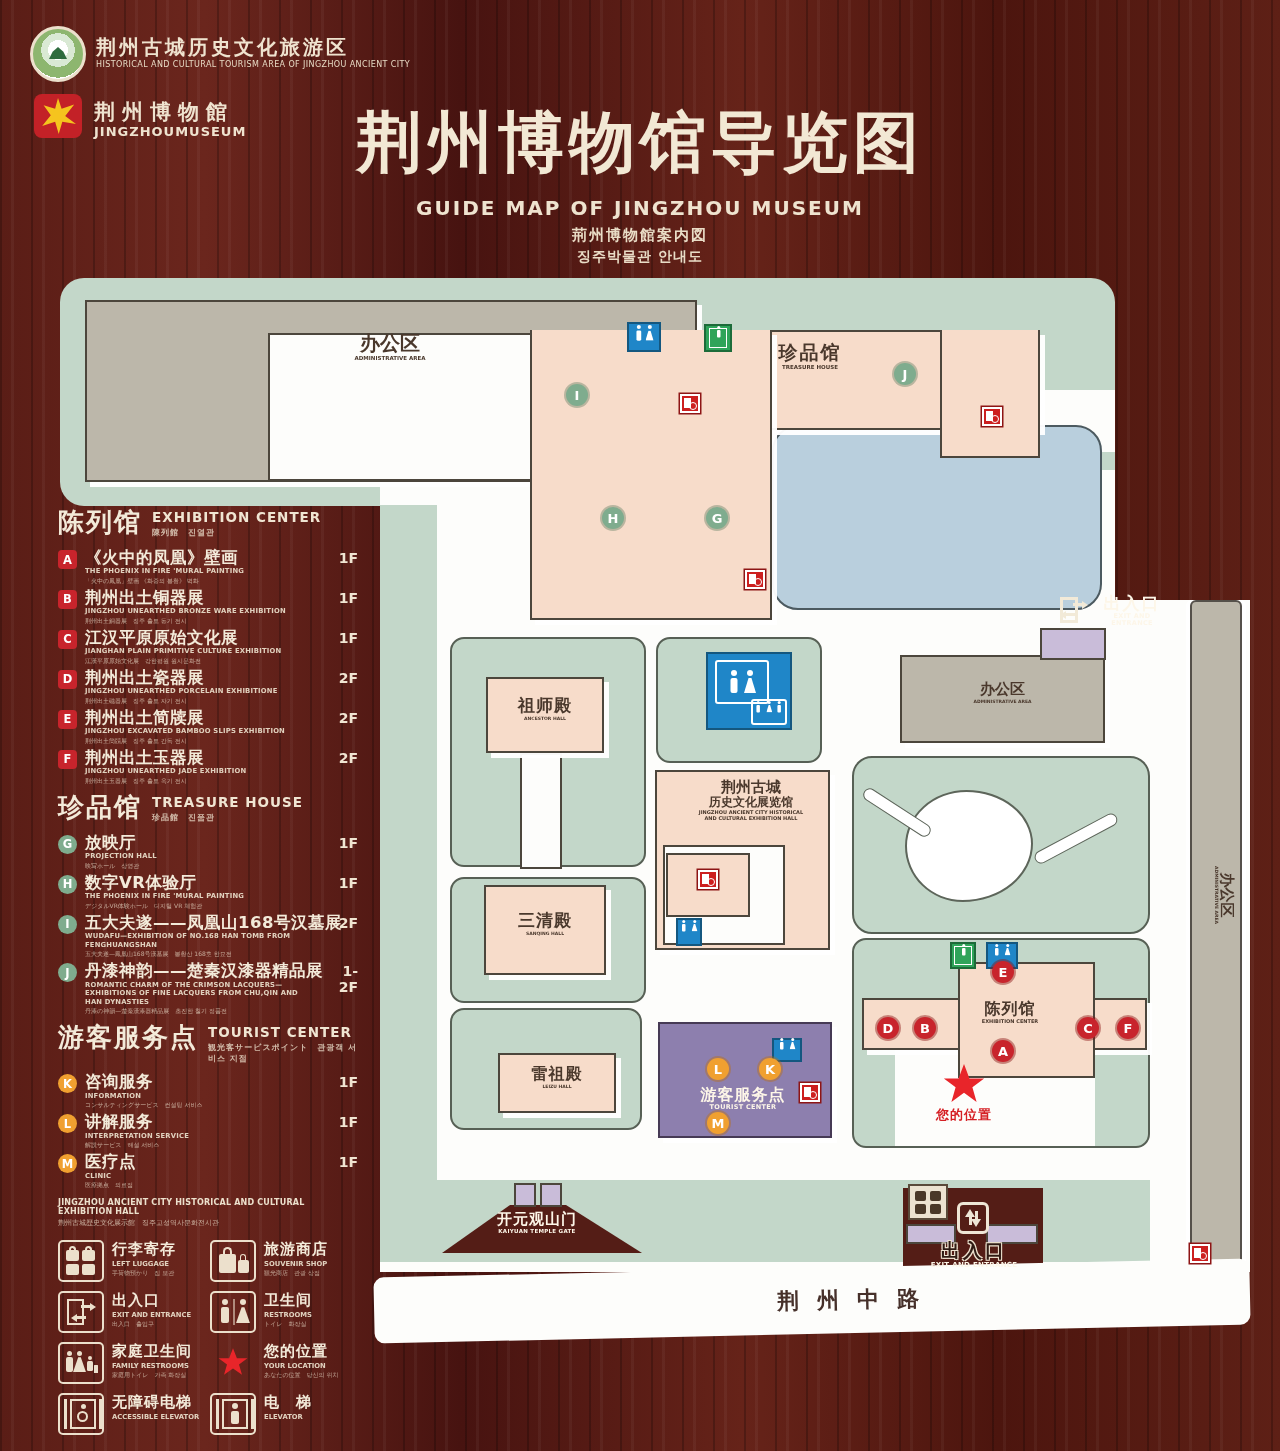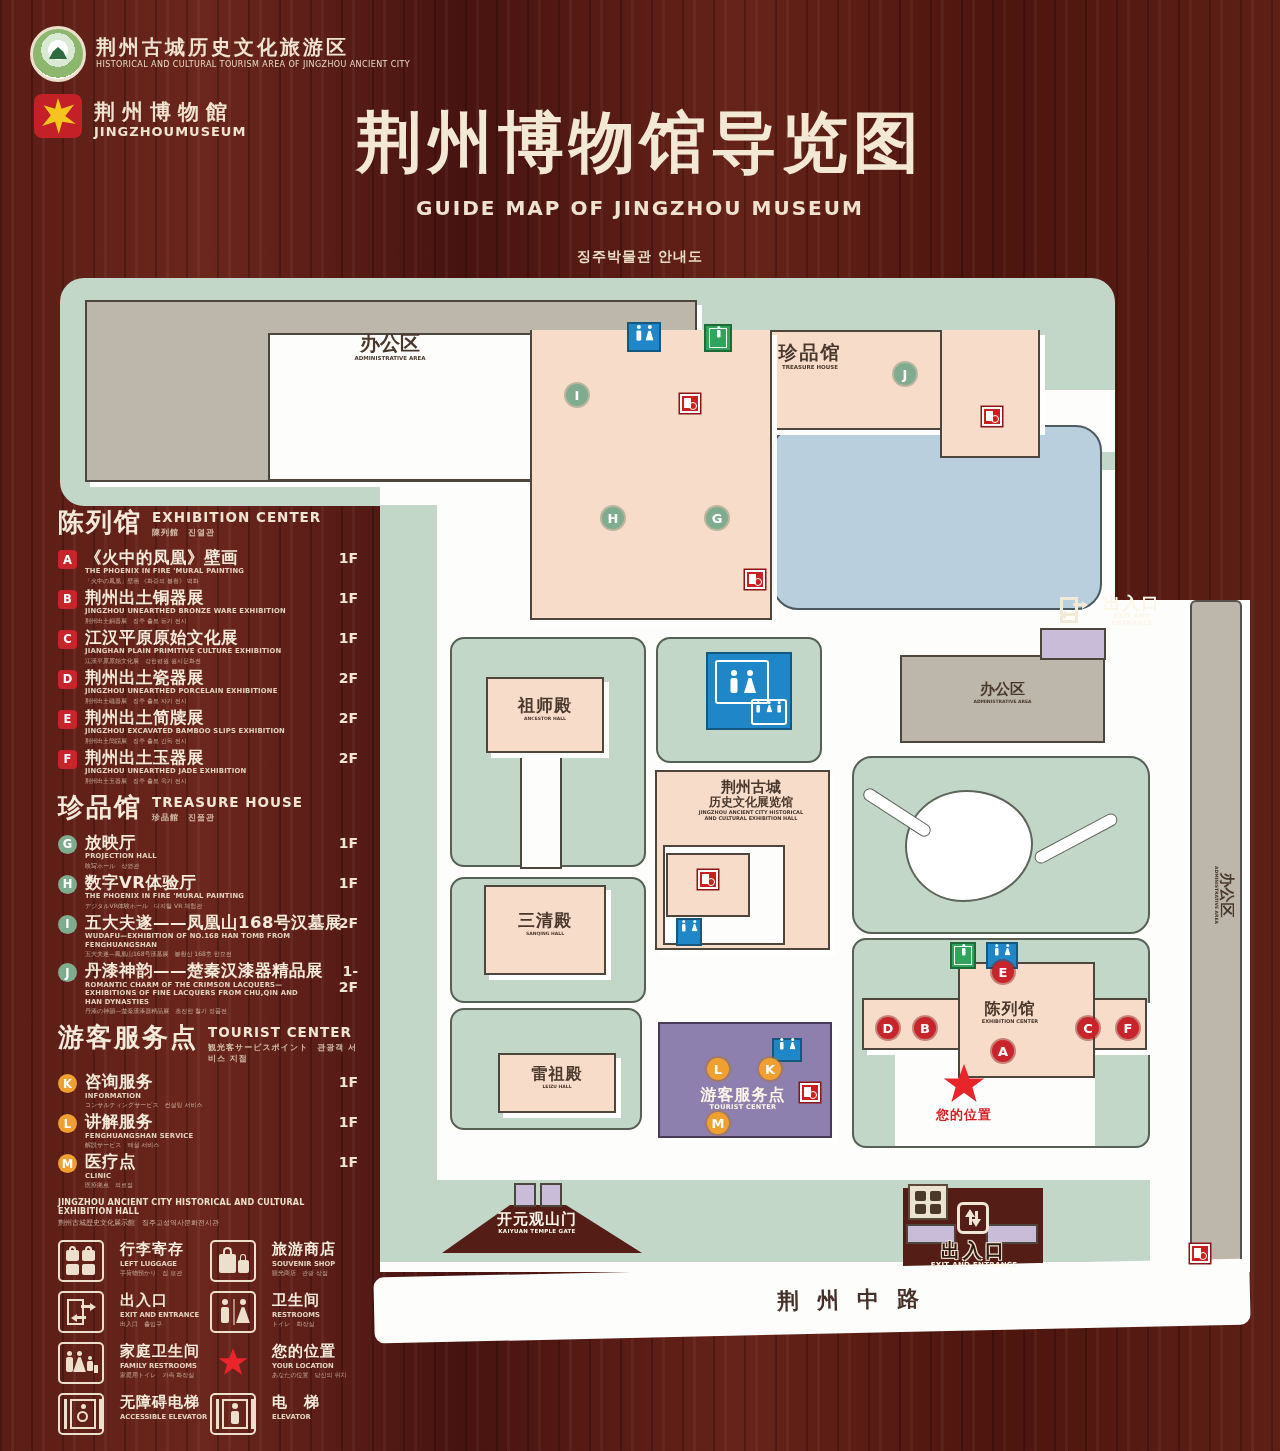--- a/index.html
+++ b/index.html
@@ -105,21 +105,21 @@
   .itm-zh{display:block;font-size:16.5px;font-weight:700;letter-spacing:.5px;color:#f3ead9;line-height:1.05;white-space:nowrap}
   .itm-en{display:block;font-size:6.8px;font-weight:700;letter-spacing:.2px;opacity:.92;margin-top:1px;line-height:1.25}
   .itm-sub{display:block;font-size:6px;font-weight:400;opacity:.68;margin-top:1px;line-height:1.2}
   .itm-fl{flex:0 0 34px;text-align:right;font-size:14px;font-weight:900;padding-top:1px;color:#f0e5d2}
   .hall-title{margin:10px 0 10px}
   .hall-zh{font-size:21.5px;font-weight:900;letter-spacing:1px;color:#f3ead9}
   .hall-en{font-size:8px;font-weight:800;margin-top:3px;letter-spacing:.2px}
   .hall-sub{font-size:7px;opacity:.7;margin-top:2px}
   
   #legend{display:grid;grid-template-columns:152px 148px;row-gap:9px;margin-top:12px}
-  .lg-item{display:flex;gap:16px;align-items:flex-start}
+  .lg-item{display:flex;gap:8px;align-items:flex-start}
   .lg-icon{position:relative;flex:0 0 46px;width:46px;height:42px;border:2px solid var(--cream);border-radius:5px}
   .lg-icon span{position:absolute;display:none}
   .lg-text{min-width:0}
   .lg-zh{display:block;font-size:15px;font-weight:900;letter-spacing:1px;color:#f3ead9;white-space:nowrap}
   .lg-en{display:block;font-size:6.8px;font-weight:700;opacity:.92;margin-top:1px}
   .lg-sub{display:block;font-size:6px;opacity:.65;margin-top:1px}
   [data-icon="luggage-icon"] .s1{display:block;left:6px;top:8px;width:13px;height:11px;background:var(--cream);border-radius:2px;box-shadow:16px 0 0 var(--cream),0 14px 0 var(--cream),16px 14px 0 var(--cream)}
   [data-icon="luggage-icon"] .s2{display:block;left:9px;top:4px;width:7px;height:5px;border:2px solid var(--cream);border-bottom:none;border-radius:4px 4px 0 0}
   [data-icon="luggage-icon"] .s3{display:block;left:25px;top:4px;width:7px;height:5px;border:2px solid var(--cream);border-bottom:none;border-radius:4px 4px 0 0}
   [data-icon="shop-icon"] .s1{display:block;left:7px;top:12px;width:17px;height:19px;background:var(--cream);border-radius:2px}
@@ -170,20 +170,21 @@
     </div>
   <div class="abs logo-zh1">荆州古城历史文化旅游区</div>
   <div class="abs logo-en1">HISTORICAL AND CULTURAL TOURISM AREA OF JINGZHOU ANCIENT CITY</div>
   <div class="abs logo2-badge">
       <span></span>
     </div>
   <div class="abs logo-zh2">荆州博物館</div>
   <div class="abs logo-en2">JINGZHOUMUSEUM</div>
   <div class="abs big-title">荆州博物馆导览图</div>
   <div class="abs sub-en">GUIDE MAP OF JINGZHOU MUSEUM</div>
+  <div class="abs sub-ja">荊州博物館案内図</div>
   <div class="abs sub-ko">징주박물관 안내도</div>
 
   <div class="abs pad-green" style="left:60px;top:278px;width:1055px;height:228px;border-radius:24px"></div>
   <div class="abs pad-white" style="left:380px;top:470px;width:735px;height:802px"></div>
   <div class="abs pad-white" style="left:1108px;top:600px;width:142px;height:672px"></div>
   <div class="gray-strip"></div>
   <div class="strip-label">
     <span style="font-size:15px">办公区</span>
     <span class="en" style="display:block;font-size:4.5px">ADMINISTRATIVE AREA</span>
   </div>
@@ -490,21 +491,21 @@
               <span class="itm-en">INFORMATION</span>
               <span class="itm-sub">コンサルティングサービス　컨설팅 서비스</span>
             </span>
             <span class="itm-fl">1F</span>
           </div>
 
           <div class="itm">
             <span class="itm-mk mk-ci-o">L</span>
             <span class="itm-tx">
               <span class="itm-zh">讲解服务</span>
-              <span class="itm-en">FENGHUANGSHAN SERVICE</span>
+              <span class="itm-en">INTERPRETATION SERVICE</span>
               <span class="itm-sub">解説サービス　해설 서비스</span>
             </span>
             <span class="itm-fl">1F</span>
           </div>
 
           <div class="itm">
             <span class="itm-mk mk-ci-o">M</span>
             <span class="itm-tx">
               <span class="itm-zh">医疗点</span>
               <span class="itm-en">CLINIC</span>

